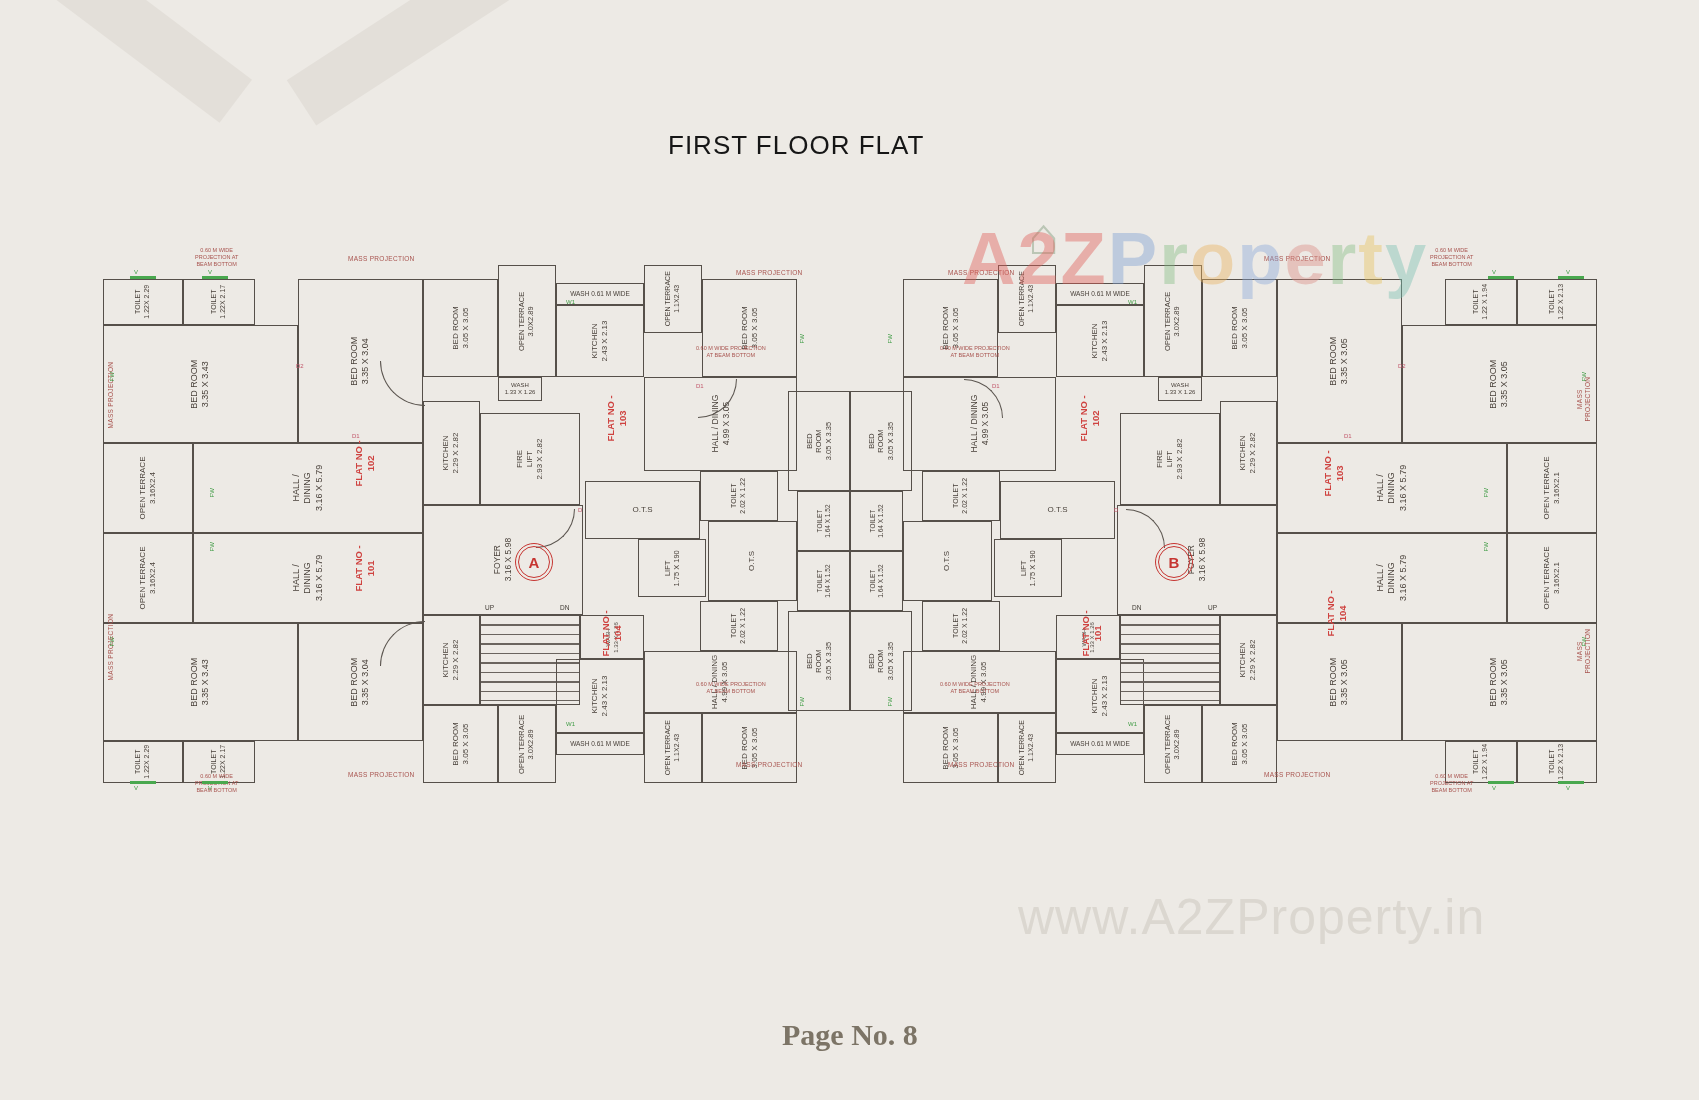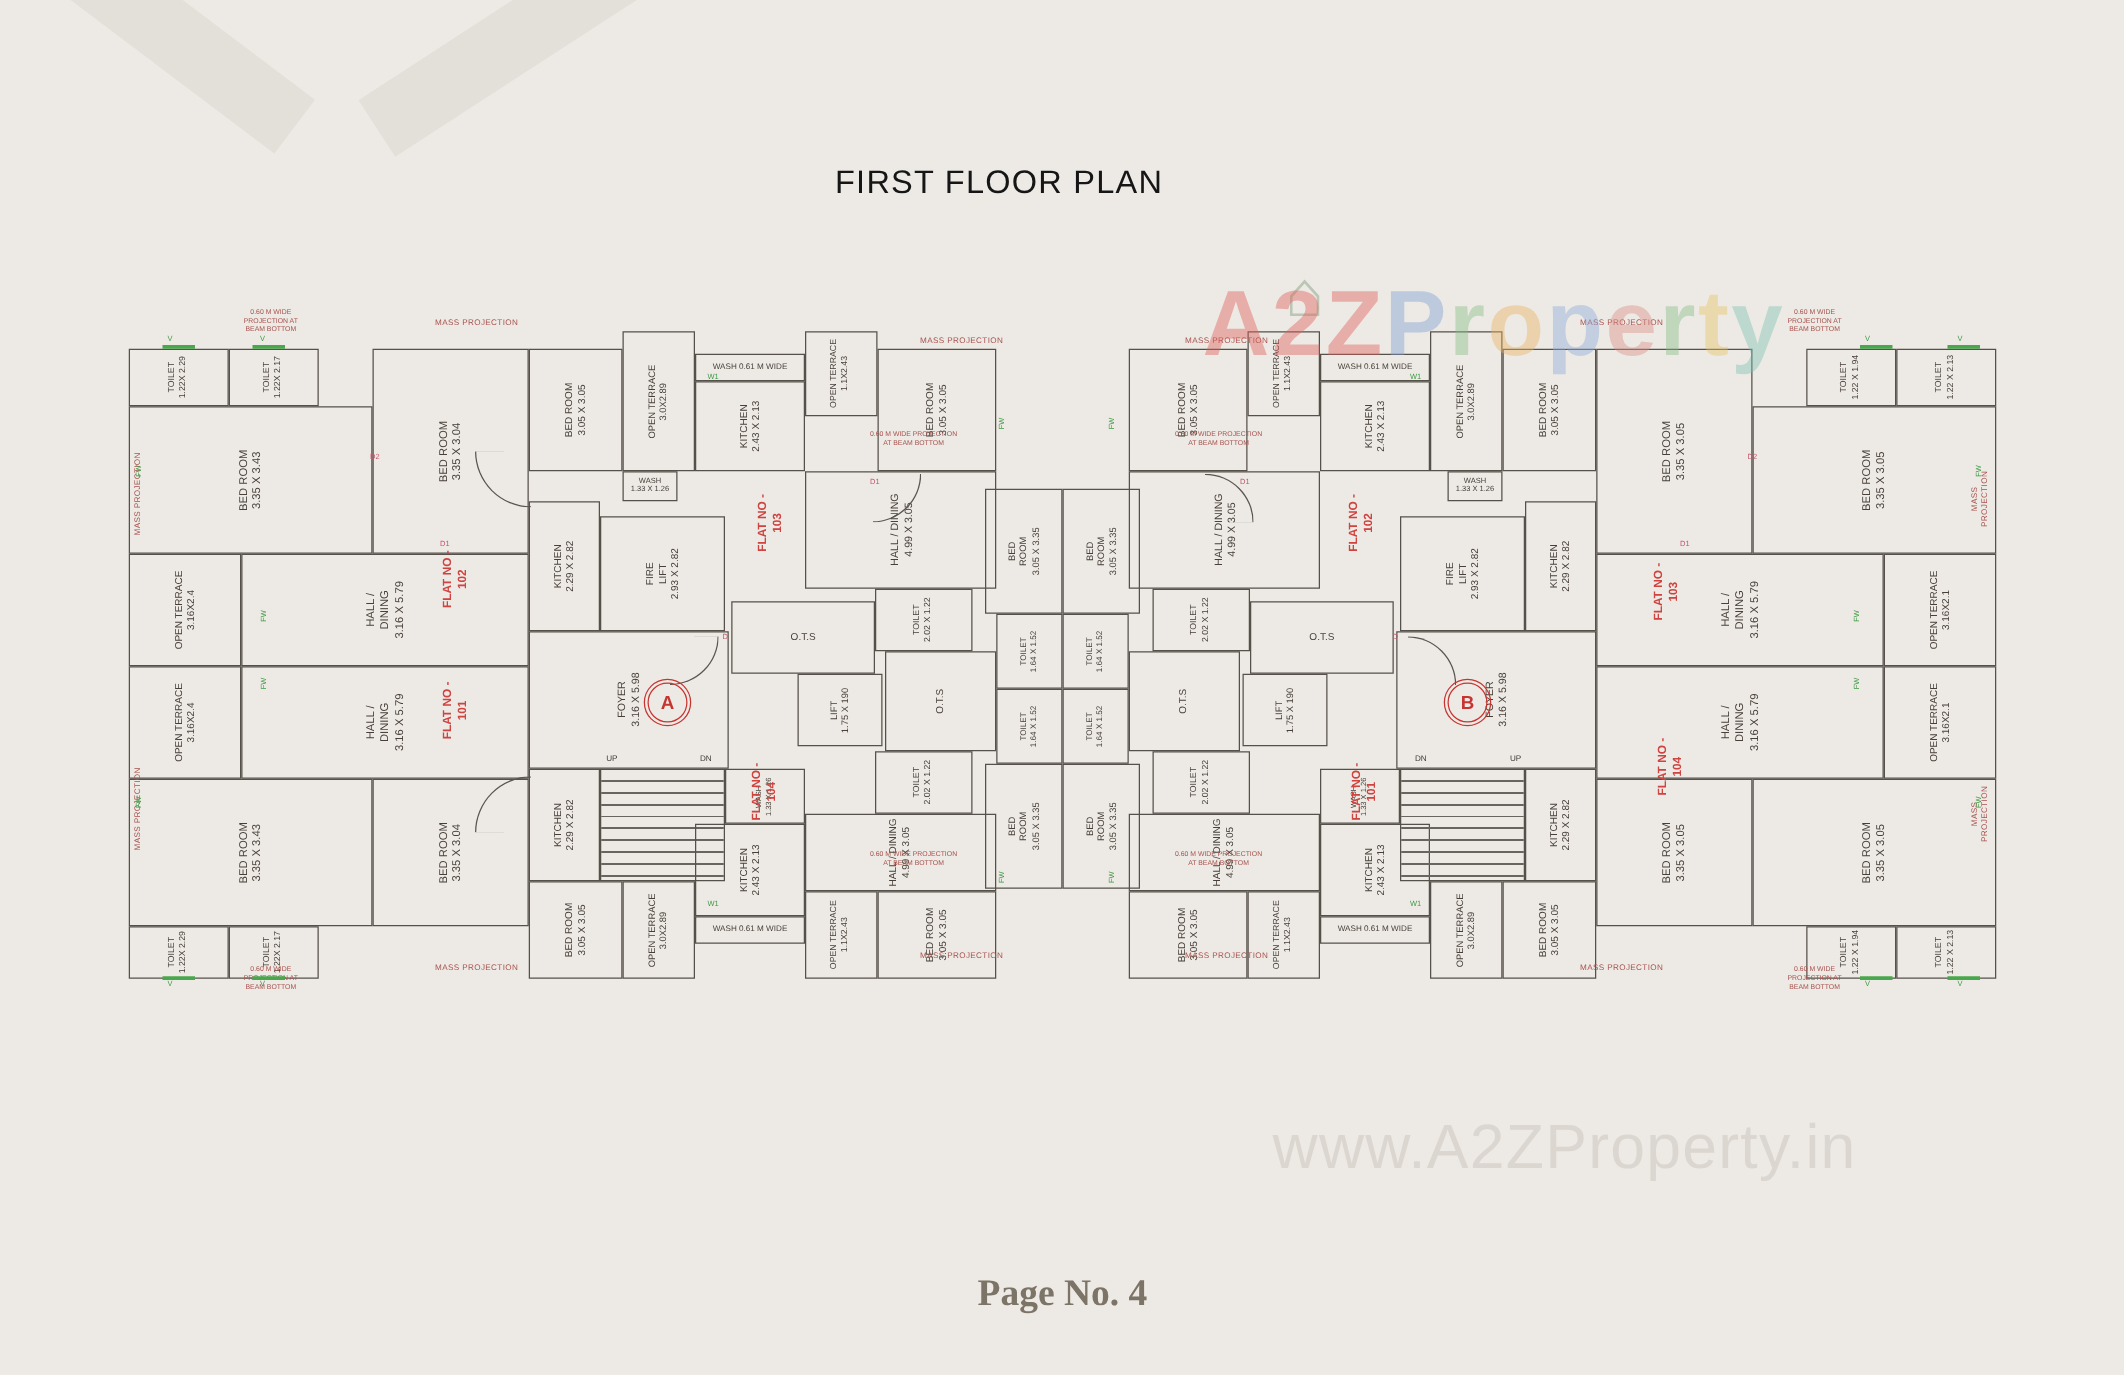--- a/index.html
+++ b/index.html
@@ -42,21 +42,21 @@
   #page-label{position:absolute;left:782px;top:1018px;font-family:"Liberation Serif",serif;
        font-weight:bold;font-size:30px;color:#7c7466;z-index:4;}
 </style>
 </head>
 <body>
 
 <div>
   <div class="band" style="left:-70px;top:-28px;width:340px;height:54px;transform:rotate(37deg);"></div>
   <div class="band" style="left:266px;top:-44px;width:440px;height:54px;transform:rotate(-33deg);"></div>
 
-  <div id="title">FIRST FLOOR PLAN</div>
+  <div id="title">FIRST FLOOR FLAT</div>
 
   <div id="plan">
       <div class="room v" style="left: 3px; top: 36px; width: 80px; height: 46px; font-size: 7px;">
         <span class="lbl">
           <div>TOILET</div>
           <div>1.22X 2.29</div>
         </span>
       </div>
       <div class="room v" style="left: 83px; top: 36px; width: 72px; height: 46px; font-size: 7px;">
         <span class="lbl">
@@ -679,14 +679,14 @@
       <div class="arc" style="left: 436px; top: 266px; width: 38px; height: 38px; transform: rotate(270deg);"></div>
       <div class="arc" style="left: 1026px; top: 266px; width: 38px; height: 38px; transform: rotate(180deg);"></div>
       <div class="arc" style="left: 598px; top: 136px; width: 38px; height: 38px; transform: rotate(270deg);"></div>
       <div class="arc" style="left: 864px; top: 136px; width: 38px; height: 38px; transform: rotate(180deg);"></div>
     </div>
 
   <div id="wm-house">⌂</div>
   <div id="wm-top"><span id="wm-a2z">A2Z</span><span id="wm-property"><span style="color: rgb(124, 159, 211);">P</span><span style="color: rgb(133, 189, 133);">r</span><span style="color: rgb(233, 179, 94);">o</span><span style="color: rgb(138, 169, 218);">p</span><span style="color: rgb(219, 141, 134);">e</span><span style="color: rgb(133, 189, 133);">r</span><span style="color: rgb(230, 195, 95);">t</span><span style="color: rgb(121, 193, 178);">y</span></span></div>
 
   <div id="wm-url">www.A2ZProperty.in</div>
-  <div id="page-label">Page No. 4</div>
+  <div id="page-label">Page No. 8</div>
 </div>
 
 </body></html>

